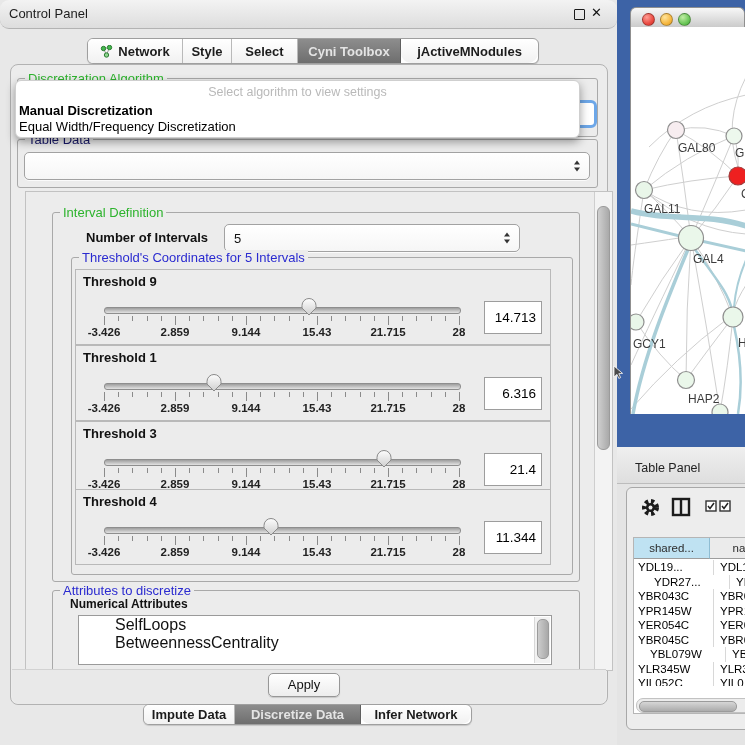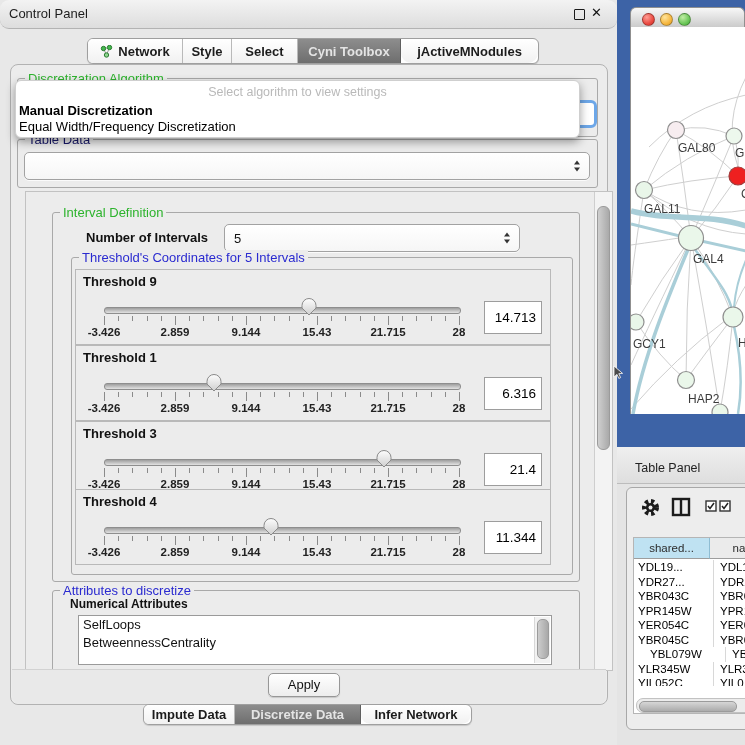--- a/index.html
+++ b/index.html
@@ -56,21 +56,21 @@
              background:linear-gradient(#9e9e9e,#e2e2e2);border:1px solid #8e8e8e;}
   .thr-thumb{position:absolute;top:28px;width:16px;height:18px;}
   .ticks{position:absolute;left:28px;top:46px;width:355px;height:11px;}
   .tick{position:absolute;top:0;width:1px;background:#8a8a8a;}
   .tick-labels{position:absolute;left:28px;top:56px;width:355px;height:13px;}
   .tick-lab{position:absolute;transform:translateX(-50%);font-size:11.5px;font-weight:bold;color:#222;white-space:nowrap;}
   .thr-value{position:absolute;left:408px;top:31px;width:51px;height:31px;background:#fff;border:1px solid #9d9d9d;
              font-size:13.5px;color:#000;text-align:right;line-height:31px;padding-right:5px;}
   
   .attr-list{position:absolute;background:#fff;border:1px solid #9a9a9a;overflow:hidden;}
-  .attr-item{height:18px;line-height:18px;padding-left:4px;font-size:13px;color:#111;white-space:nowrap;}
+  .attr-item{height:18px;line-height:18px;padding-left:4px;font-size:16px;color:#111;white-space:nowrap;margin-left:32px;}
   .list-scroll{position:absolute;right:1px;top:1px;width:15px;bottom:1px;background:#f2f2f2;border-left:1px solid #d8d8d8;}
   .list-scroll .thumb{position:absolute;left:2px;top:2px;width:10px;height:38px;border-radius:5px;
                       background:linear-gradient(90deg,#cdcdcd,#a8a8a8);border:1px solid #9b9b9b;}
   
   .apply-btn{left:267px;top:672px;width:70px;height:22px;background:linear-gradient(#ffffff,#ededed);
              border:1px solid #979797;border-radius:5px;font-size:13px;color:#111;text-align:center;line-height:21px;
              box-shadow:0 1px 1px rgba(0,0,0,.15);}
   
   .desktop{left:617px;top:0;width:128px;height:447px;background:var(--c-desktop);}
   .net-window{position:absolute;left:13px;top:7px;width:115px;height:407px;}
@@ -493,21 +493,21 @@
         <div class="tp-header" id="tpHeader">
             <div class="tp-hcell" style="width: 75px; background: rgb(191, 226, 242); border-right: 1px solid rgb(143, 189, 211);">shared...</div>
             <div class="tp-hcell" style="width: 74px; background: rgb(235, 235, 235); border-right: 1px solid rgb(201, 201, 201);">name</div>
           </div>
         <div class="tp-rows" id="tpRows">
             <div class="tp-row">
               <div class="tp-cell" style="width: 75px; padding-left: 4px; border-right: 1px solid rgb(216, 216, 216);">YDL19...</div>
               <div class="tp-cell" style="width: 74px; padding-left: 6px; border-right: none;">YDL1</div>
             </div>
             <div class="tp-row">
-              <div class="tp-cell" style="width: 75px; padding-left: 4px; border-right: 1px solid rgb(216, 216, 216);">YDR27...</div>
+              <div class="tp-cell" style="width: 75px; padding-left: 20px; border-right: 1px solid rgb(216, 216, 216);">YDR27...</div>
               <div class="tp-cell" style="width: 74px; padding-left: 6px; border-right: none;">YDR2</div>
             </div>
             <div class="tp-row">
               <div class="tp-cell" style="width: 75px; padding-left: 4px; border-right: 1px solid rgb(216, 216, 216);">YBR043C</div>
               <div class="tp-cell" style="width: 74px; padding-left: 6px; border-right: none;">YBR0</div>
             </div>
             <div class="tp-row">
               <div class="tp-cell" style="width: 75px; padding-left: 4px; border-right: 1px solid rgb(216, 216, 216);">YPR145W</div>
               <div class="tp-cell" style="width: 74px; padding-left: 6px; border-right: none;">YPR1</div>
             </div>

